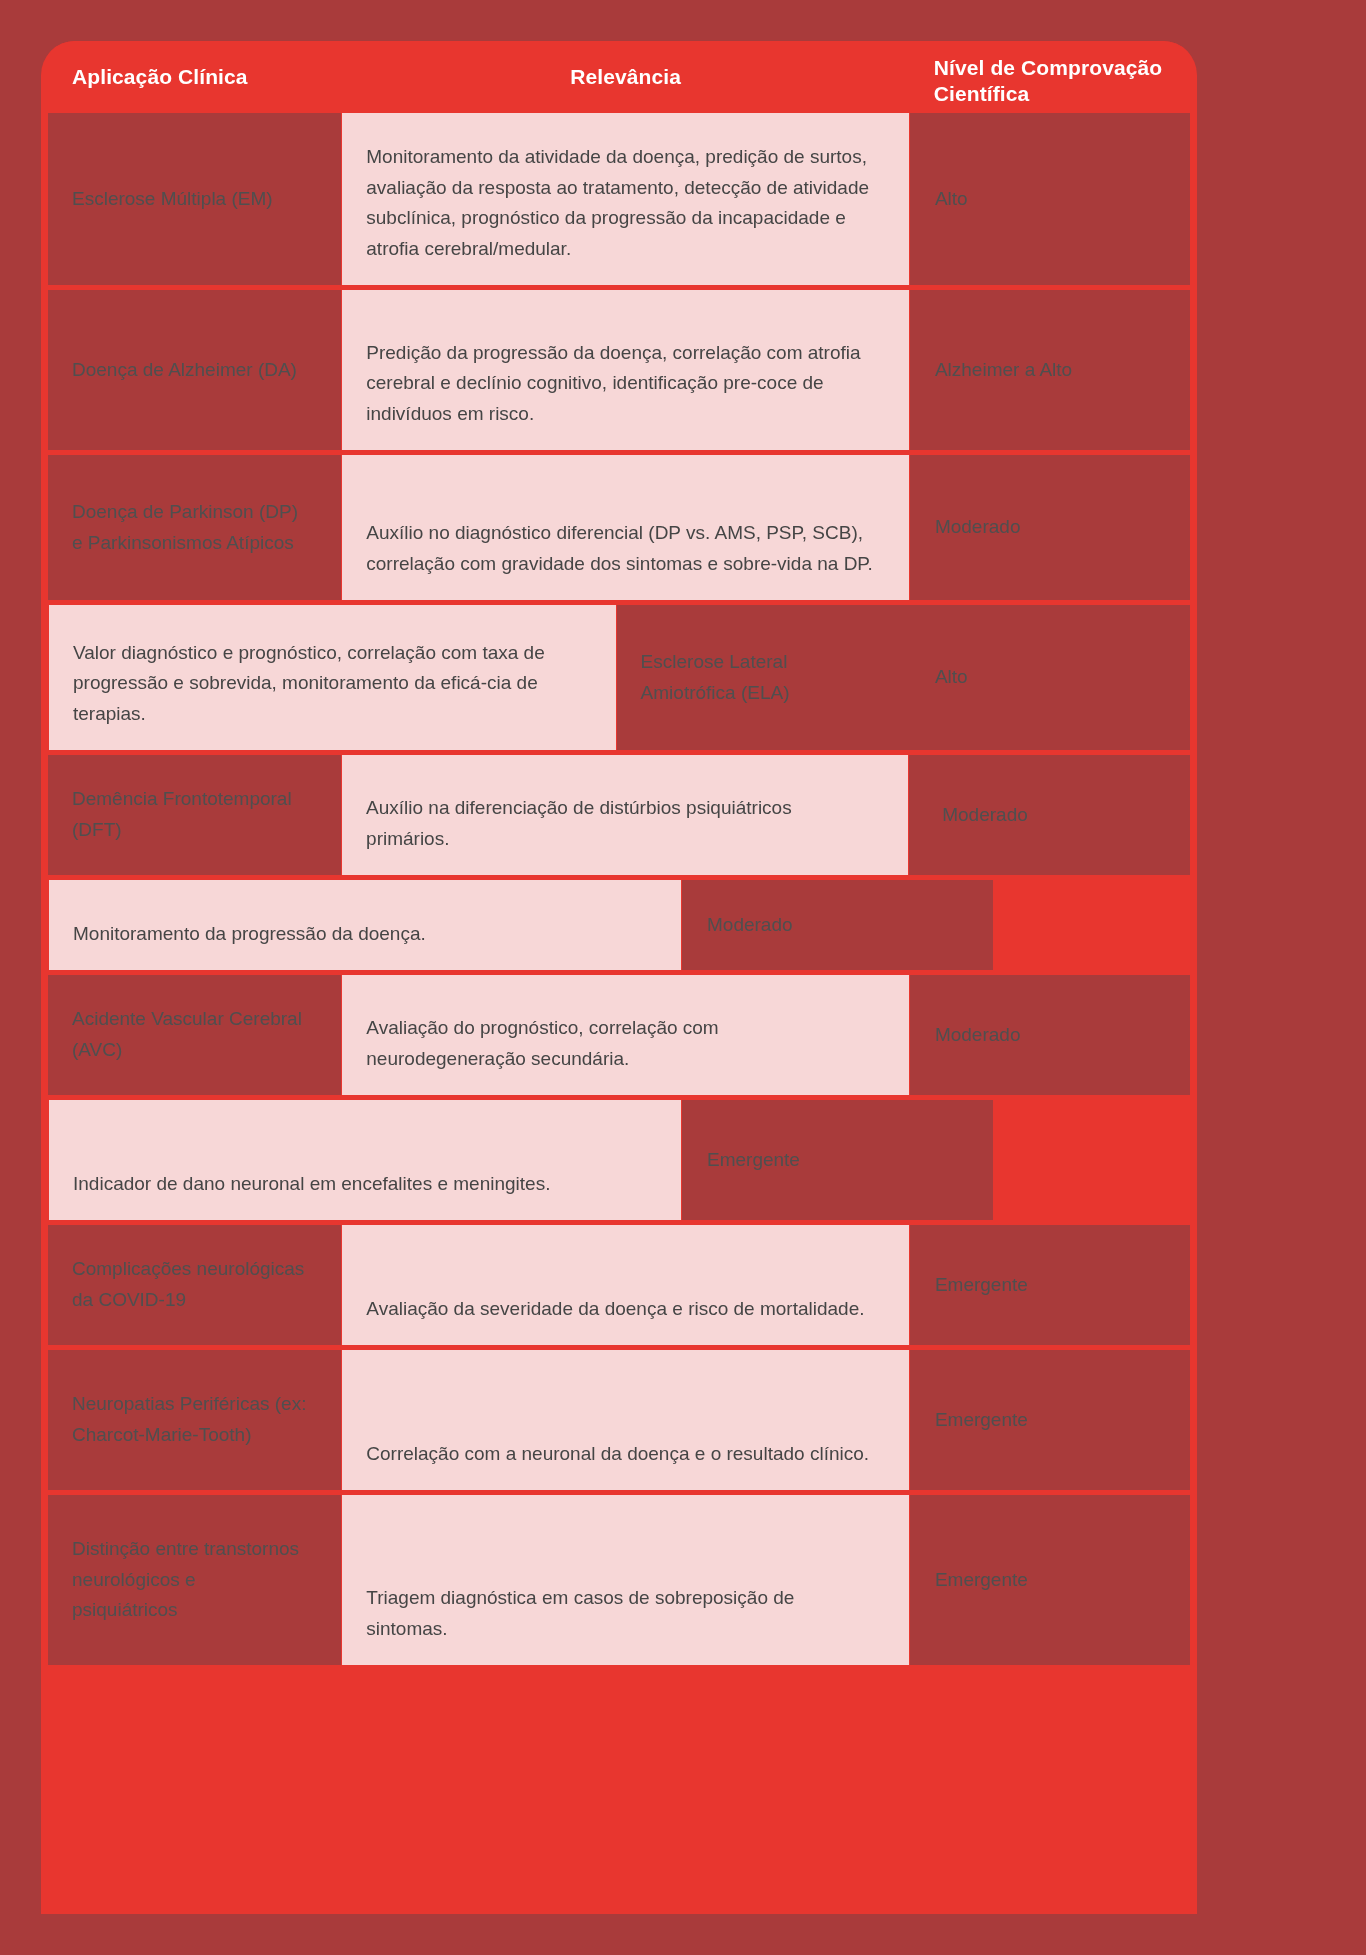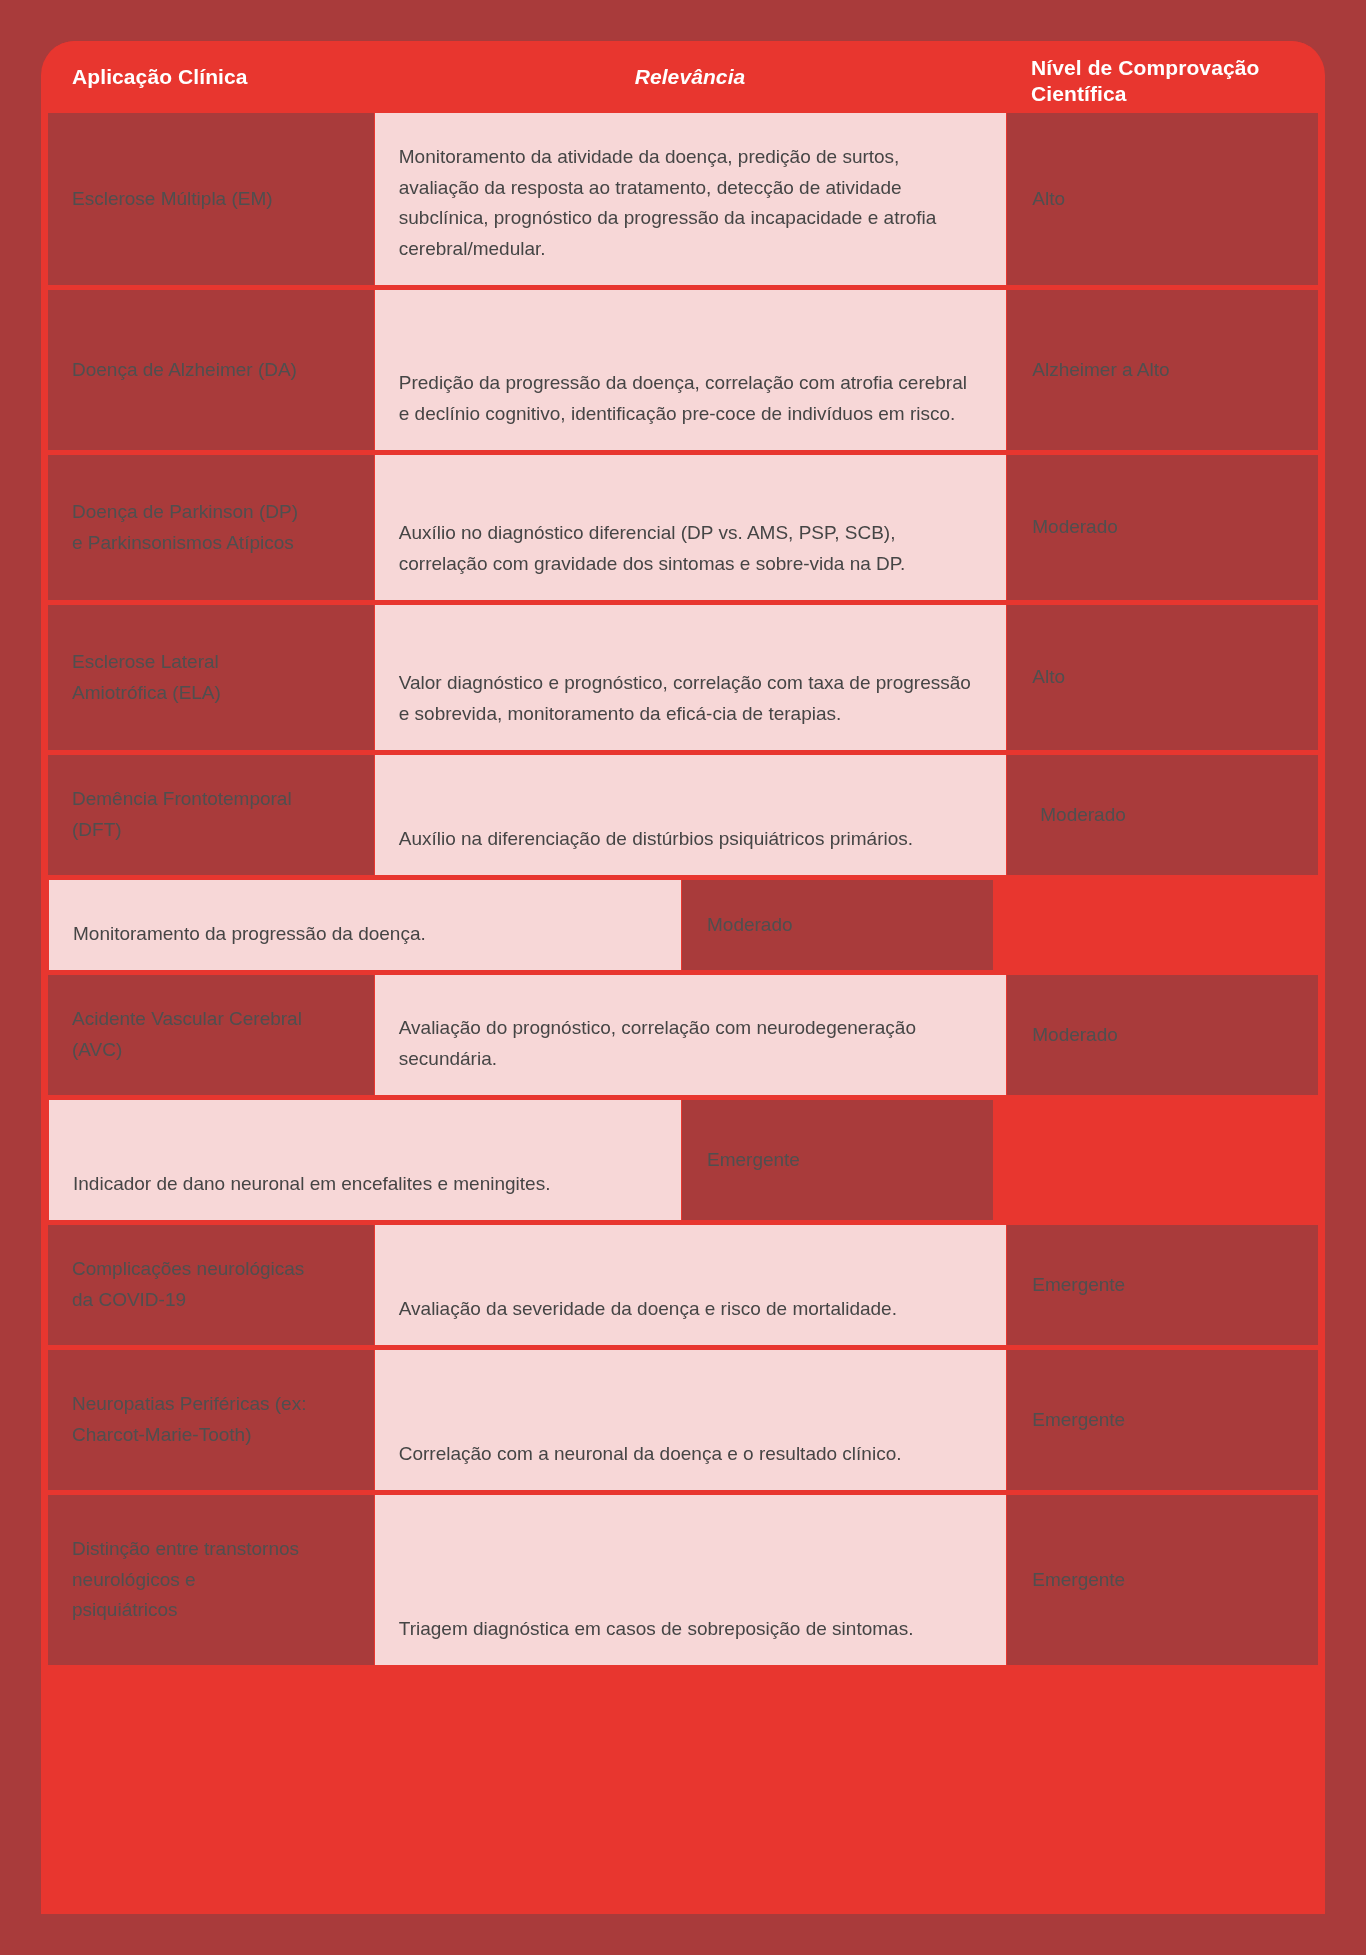--- a/index.html
+++ b/index.html
@@ -11,21 +11,21 @@
     height: 1955px;
     background: #a93b3b;
     font-family: "Liberation Sans", sans-serif;
     overflow: hidden;
   }
 
   .table-frame {
     position: absolute;
     left: 41px;
     top: 41px;
-    width: 1284px;
+    width: 1156px;
     height: 1873px;
     background: #e8362f;
     border-radius: 34px 34px 0 0;
     box-sizing: border-box;
     overflow: hidden;
     padding: 0 7px 7px 7px;
   }
 
   
   .thead {
@@ -37,21 +37,21 @@
   .th {
     display: flex;
     align-items: center;
     color: #ffffff;
     font-weight: bold;
     font-size: 21px;
     letter-spacing: .1px;
     box-sizing: border-box;
   }
   .th.c1 { width: 326px; padding-left: 24px; }
-  .th.c2 { width: 632px; justify-content: center; font-style: italic; }
+  .th.c2 { width: 632px; justify-content: center; }
   .th.c3 { width: 311px; padding-left: 25px; line-height: 1.22; display:block; padding-top: 14px;}
 
   
   .tbody {
     display: block;
   }
   .tr {
     display: flex;
     align-items: stretch;
     position: relative;
@@ -141,26 +141,26 @@
 e Parkinsonismos Atípicos</span>
         </div>
         <div class="td c2">
           <span class="cell-text">Auxílio no diagnóstico diferencial (DP vs. AMS, PSP, SCB), correlação com gravidade dos sintomas e sobre-vida na DP.</span>
         </div>
         <div class="td c3">
           <span class="cell-text">Moderado</span>
         </div>
       </div>
       <div class="tr" style="min-height: 145px;">
+        <div class="td c2">
+          <span class="cell-text">Valor diagnóstico e prognóstico, correlação com taxa de progressão e sobrevida, monitoramento da eficá-cia de terapias.</span>
+        </div>
         <div class="td c1">
           <span class="cell-text">Esclerose Lateral
 Amiotrófica (ELA)</span>
-        </div>
-        <div class="td c2">
-          <span class="cell-text">Valor diagnóstico e prognóstico, correlação com taxa de progressão e sobrevida, monitoramento da eficá-cia de terapias.</span>
         </div>
         <div class="td c3">
           <span class="cell-text">Alto</span>
         </div>
       </div>
       <div class="tr" style="min-height: 120px;">
         <div class="td c1">
           <span class="cell-text">Demência Frontotemporal
 (DFT)</span>
         </div>

